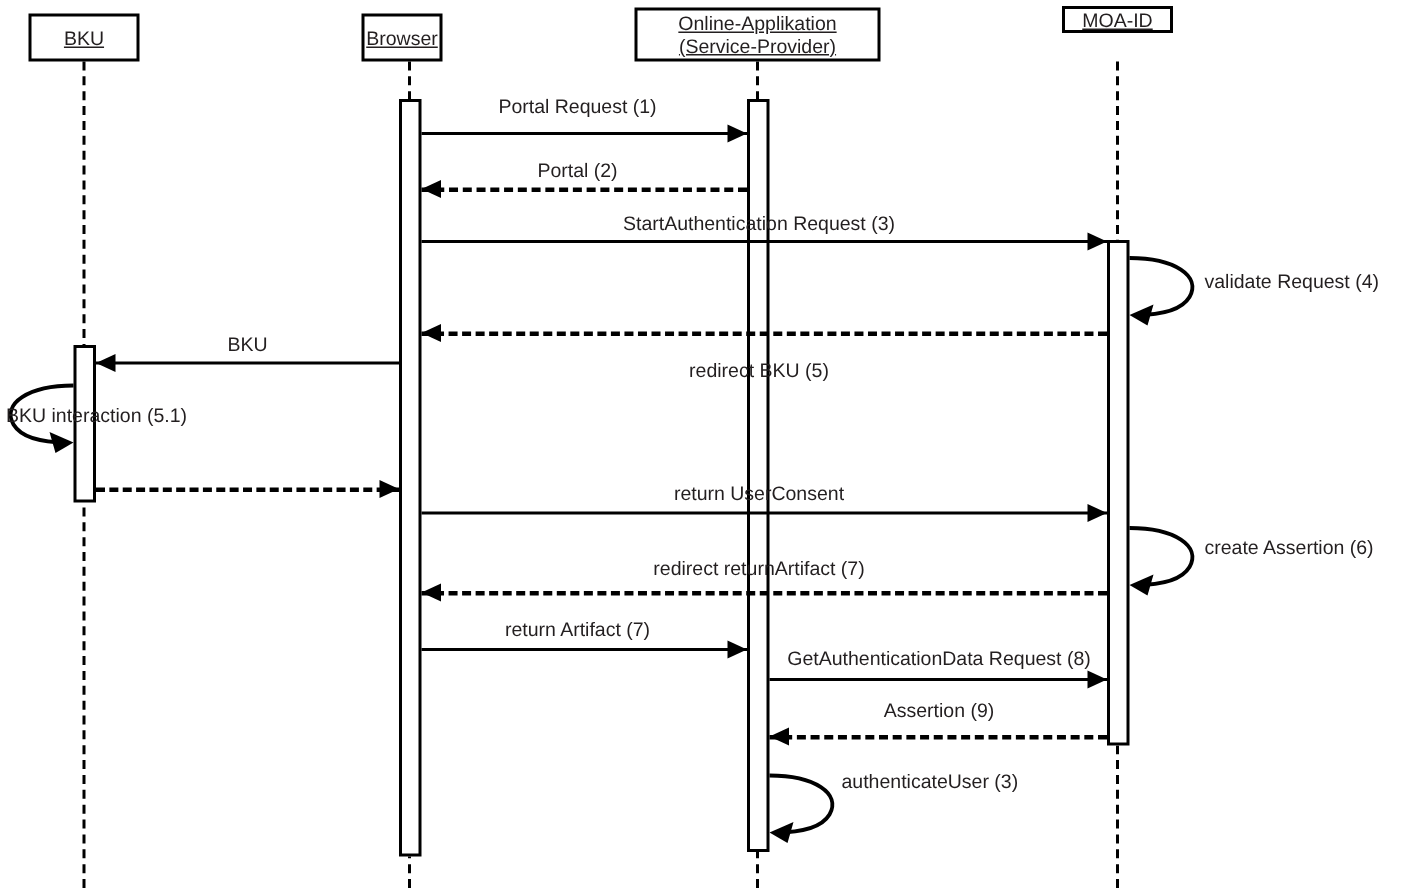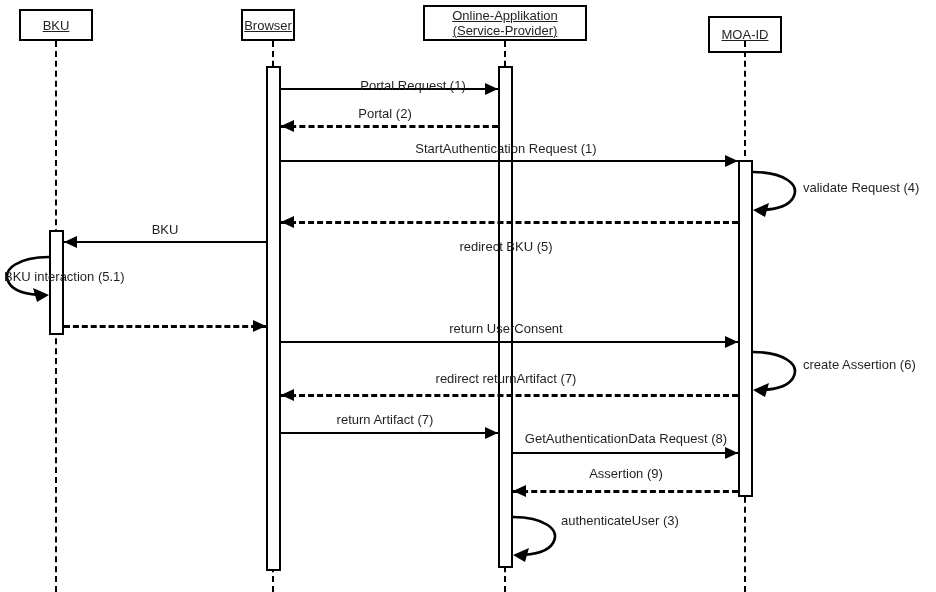--- a/index.html
+++ b/index.html
@@ -42,37 +42,37 @@
     </div>
     <div class="lifeline-dash" style="left: 55px; top: 41px; height: 551px;"></div>
     <div class="lifeline-box" style="left: 241px; top: 9px; width: 54px; height: 32px;">
       <div class="lbl">Browser</div>
     </div>
     <div class="lifeline-dash" style="left: 272px; top: 41px; height: 551px;"></div>
     <div class="lifeline-box" style="left: 423px; top: 5px; width: 164px; height: 36px;">
       <div class="lbl">Online-Applikation (Service-Provider)</div>
     </div>
     <div class="lifeline-dash" style="left: 504px; top: 41px; height: 551px;"></div>
-    <div class="lifeline-box" style="left: 708px; top: 16px; width: 74px; height: 37px;">
+    <div class="lifeline-box" style="left: 708px; top: 4px; width: 74px; height: 18px;">
       <div class="lbl">MOA-ID</div>
     </div>
     <div class="lifeline-dash" style="left: 744px; top: 41px; height: 551px;"></div>
     <div class="activation" style="left: 265.5px; top: 66px; width: 15px; height: 505px;"></div>
     <div class="activation" style="left: 497.5px; top: 66px; width: 15px; height: 502px;"></div>
     <div class="activation" style="left: 737.5px; top: 160px; width: 15px; height: 337px;"></div>
     <div class="activation" style="left: 48.5px; top: 230px; width: 15px; height: 105px;"></div>
     <div class="msg-line solid" style="left: 280.5px; top: 88px; width: 217px;"></div>
     <div class="arrowhead right" style="left: 484.5px; top: 83px;"></div>
-    <div class="msg-label center" style="left: 385px; top: 78px; margin-left: 28px;">Portal Request (1)</div>
+    <div class="msg-label center" style="left: 385px; top: 63px;">Portal Request (1)</div>
     <div class="msg-line dashed" style="left: 280.5px; top: 125px; width: 217px;"></div>
     <div class="arrowhead left" style="left: 280.5px; top: 120px;"></div>
     <div class="msg-label center" style="left: 385px; top: 106px; text-align: right;">Portal (2)</div>
     <div class="msg-line solid" style="left: 280.5px; top: 160px; width: 457px;"></div>
     <div class="arrowhead right" style="left: 724.5px; top: 155px;"></div>
-    <div class="msg-label center" style="left: 506px; top: 141px;">StartAuthentication Request (1)</div>
+    <div class="msg-label center" style="left: 506px; top: 141px;">StartAuthentication Request (3)</div>
     <div class="selfloop" style="left: 752.5px; top: 170px; width: 60px; height: 48px;">
       <svg width="60" height="48">
         <path d="M 0 2 C 30 2, 48 14, 40 28 C 34 38, 18 40, 4 40" fill="none" stroke="#000" stroke-width="2.6"></path>
         <polygon points="0,40 16,33 12,47" fill="#000"></polygon>
       </svg>
     </div>
     <div class="msg-label" style="left: 803px; top: 180px;">validate Request (4)</div>
     <div class="msg-line dashed" style="left: 280.5px; top: 221px; width: 457px;"></div>
     <div class="arrowhead left" style="left: 280.5px; top: 216px;"></div>
     <div class="msg-label center" style="left: 506px; top: 202px; margin-top: 37px;">redirect BKU (5)</div>

